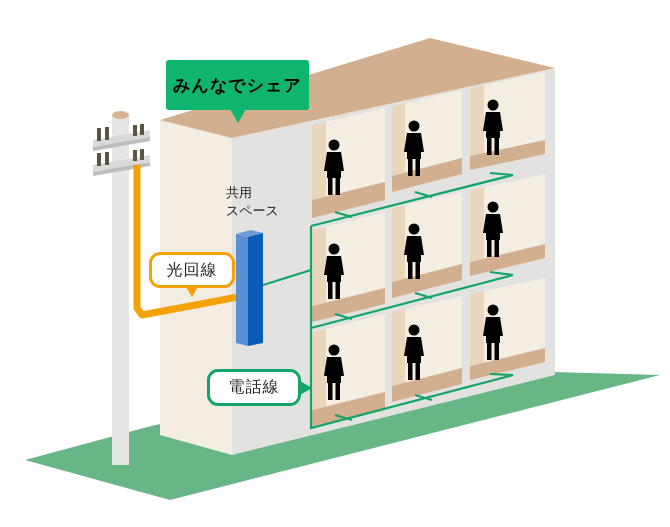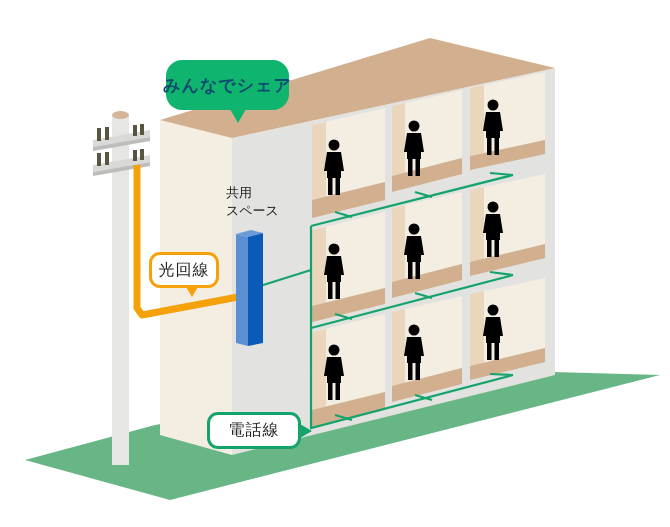--- a/index.html
+++ b/index.html
@@ -5,43 +5,43 @@
   html, body { margin: 0; padding: 0; background: #ffffff; }
   body { width: 670px; height: 527px; position: relative; overflow: hidden;
          font-family: "DejaVu Sans", "Liberation Sans", sans-serif; }
   #scene { position: absolute; left: 0; top: 0; }
   .callout {
     position: absolute; box-sizing: border-box;
     display: flex; align-items: center; justify-content: center;
     font-weight: bold; white-space: nowrap;
   }
   .callout-share {
-    left: 166px; top: 60px; width: 123px; height: 50px;
-    background: #0fb46e; color: #0c4a6e; border-radius: 16px;
+    left: 166px; top: 60px; width: 143px; height: 50px;
+    background: #0fb46e; color: #000000; border-radius: 3px;
     font-size: 17px; letter-spacing: 1px;
   }
   .callout-share::after {
     content: ""; position: absolute; left: 64px; bottom: -13px;
     border-left: 8px solid transparent; border-right: 8px solid transparent;
     border-top: 14px solid #0fb46e;
   }
   .callout-fiber {
-    left: 149px; top: 252px; width: 70px; height: 36px;
+    left: 149px; top: 252px; width: 86px; height: 36px;
     background: #ffffff; color: #222222; border: 3px solid #f5a20a; border-radius: 11px;
     font-size: 16px; font-weight: normal; letter-spacing: 1px;
   }
   .callout-fiber::after {
     content: ""; position: absolute; left: 34px; bottom: -12px;
     border-left: 6px solid transparent; border-right: 6px solid transparent;
     border-top: 10px solid #f5a20a;
   }
   .callout-phone {
     left: 207px; top: 369px; width: 94px; height: 37px;
     background: #ffffff; color: #222222; border: 3px solid #14a36b; border-radius: 11px;
-    font-size: 16px; font-weight: normal; letter-spacing: 1px; margin-top: 43px;
+    font-size: 16px; font-weight: normal; letter-spacing: 1px;
   }
   .callout-phone::after {
     content: ""; position: absolute; right: -14px; top: 9px;
     border-top: 7px solid transparent; border-bottom: 7px solid transparent;
     border-left: 12px solid #14a36b;
   }
   .label-shared {
     position: absolute; left: 226px; top: 184px; width: 74px;
     text-align: left; font-size: 13px; line-height: 18px; color: #222222;
   }

